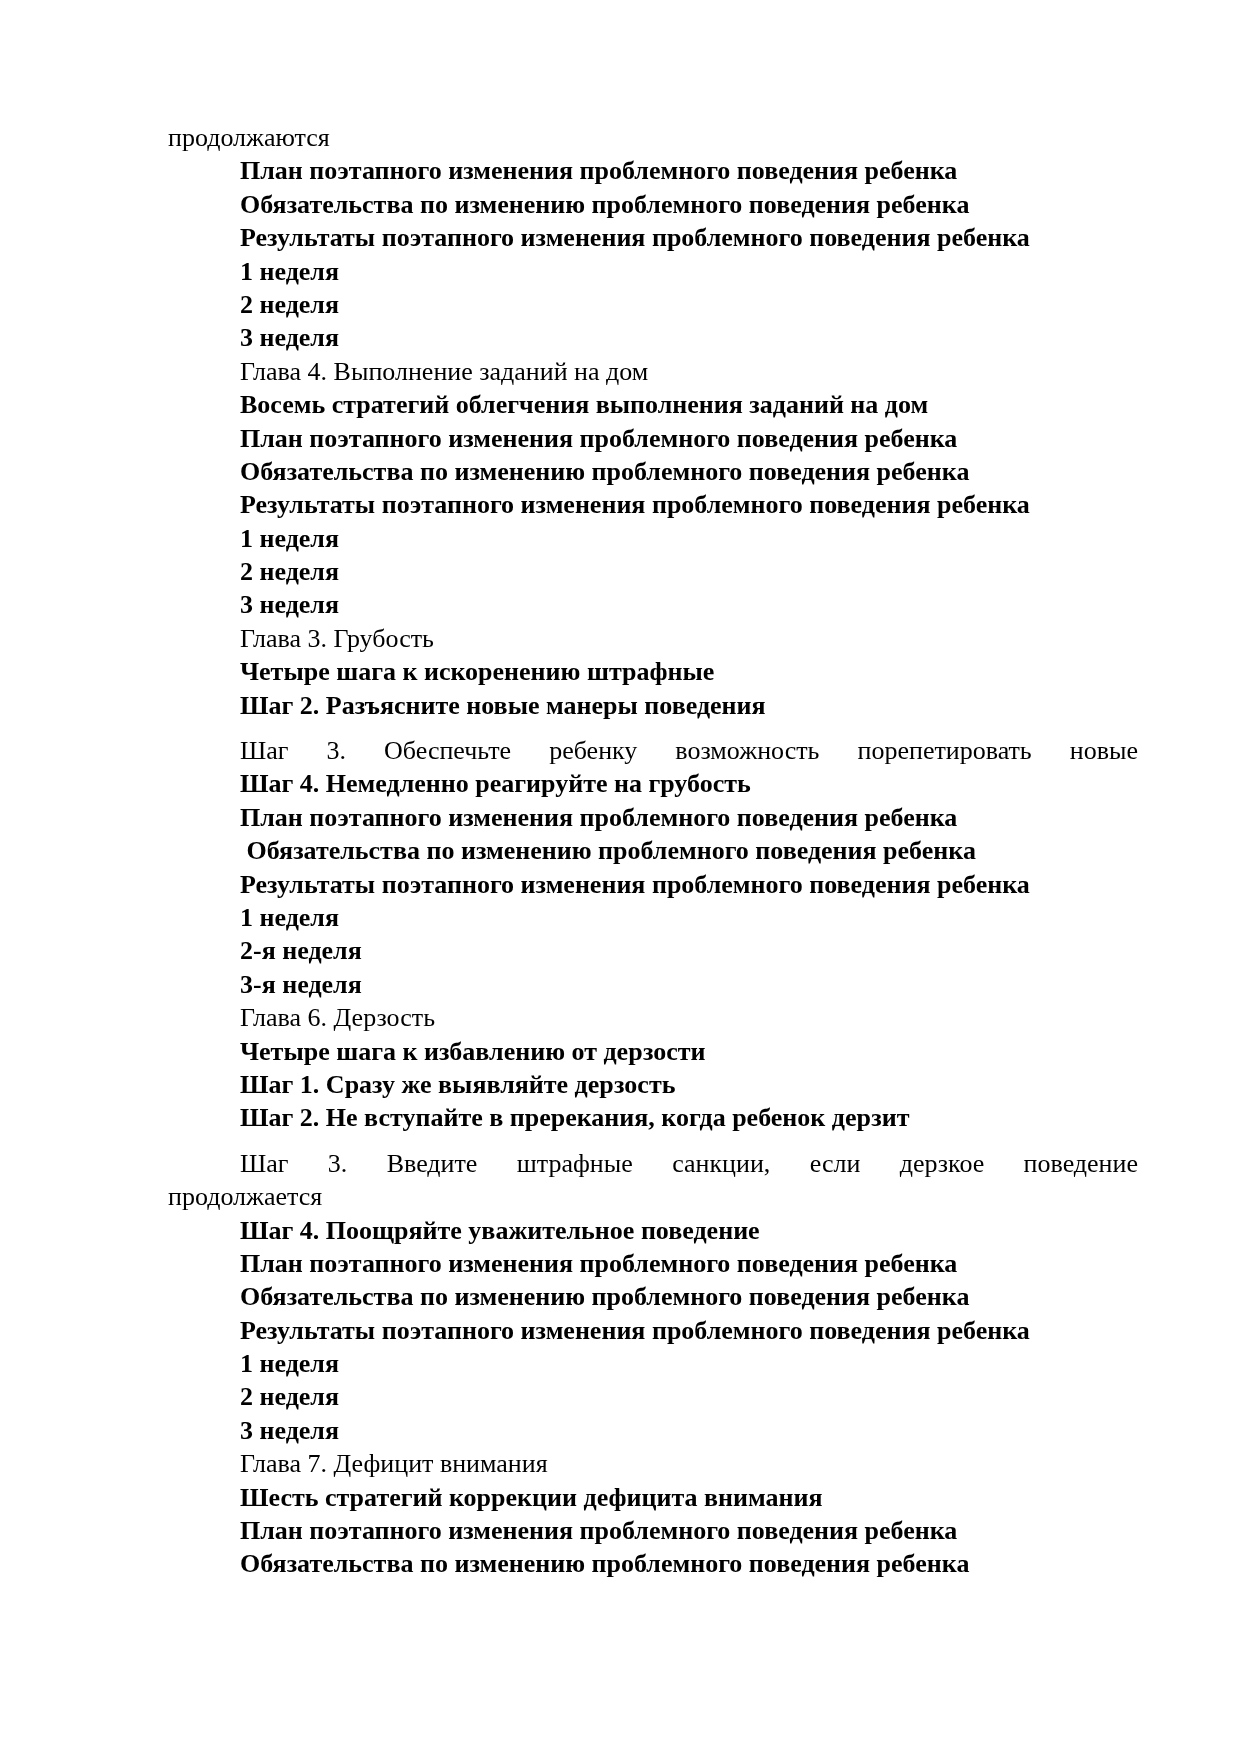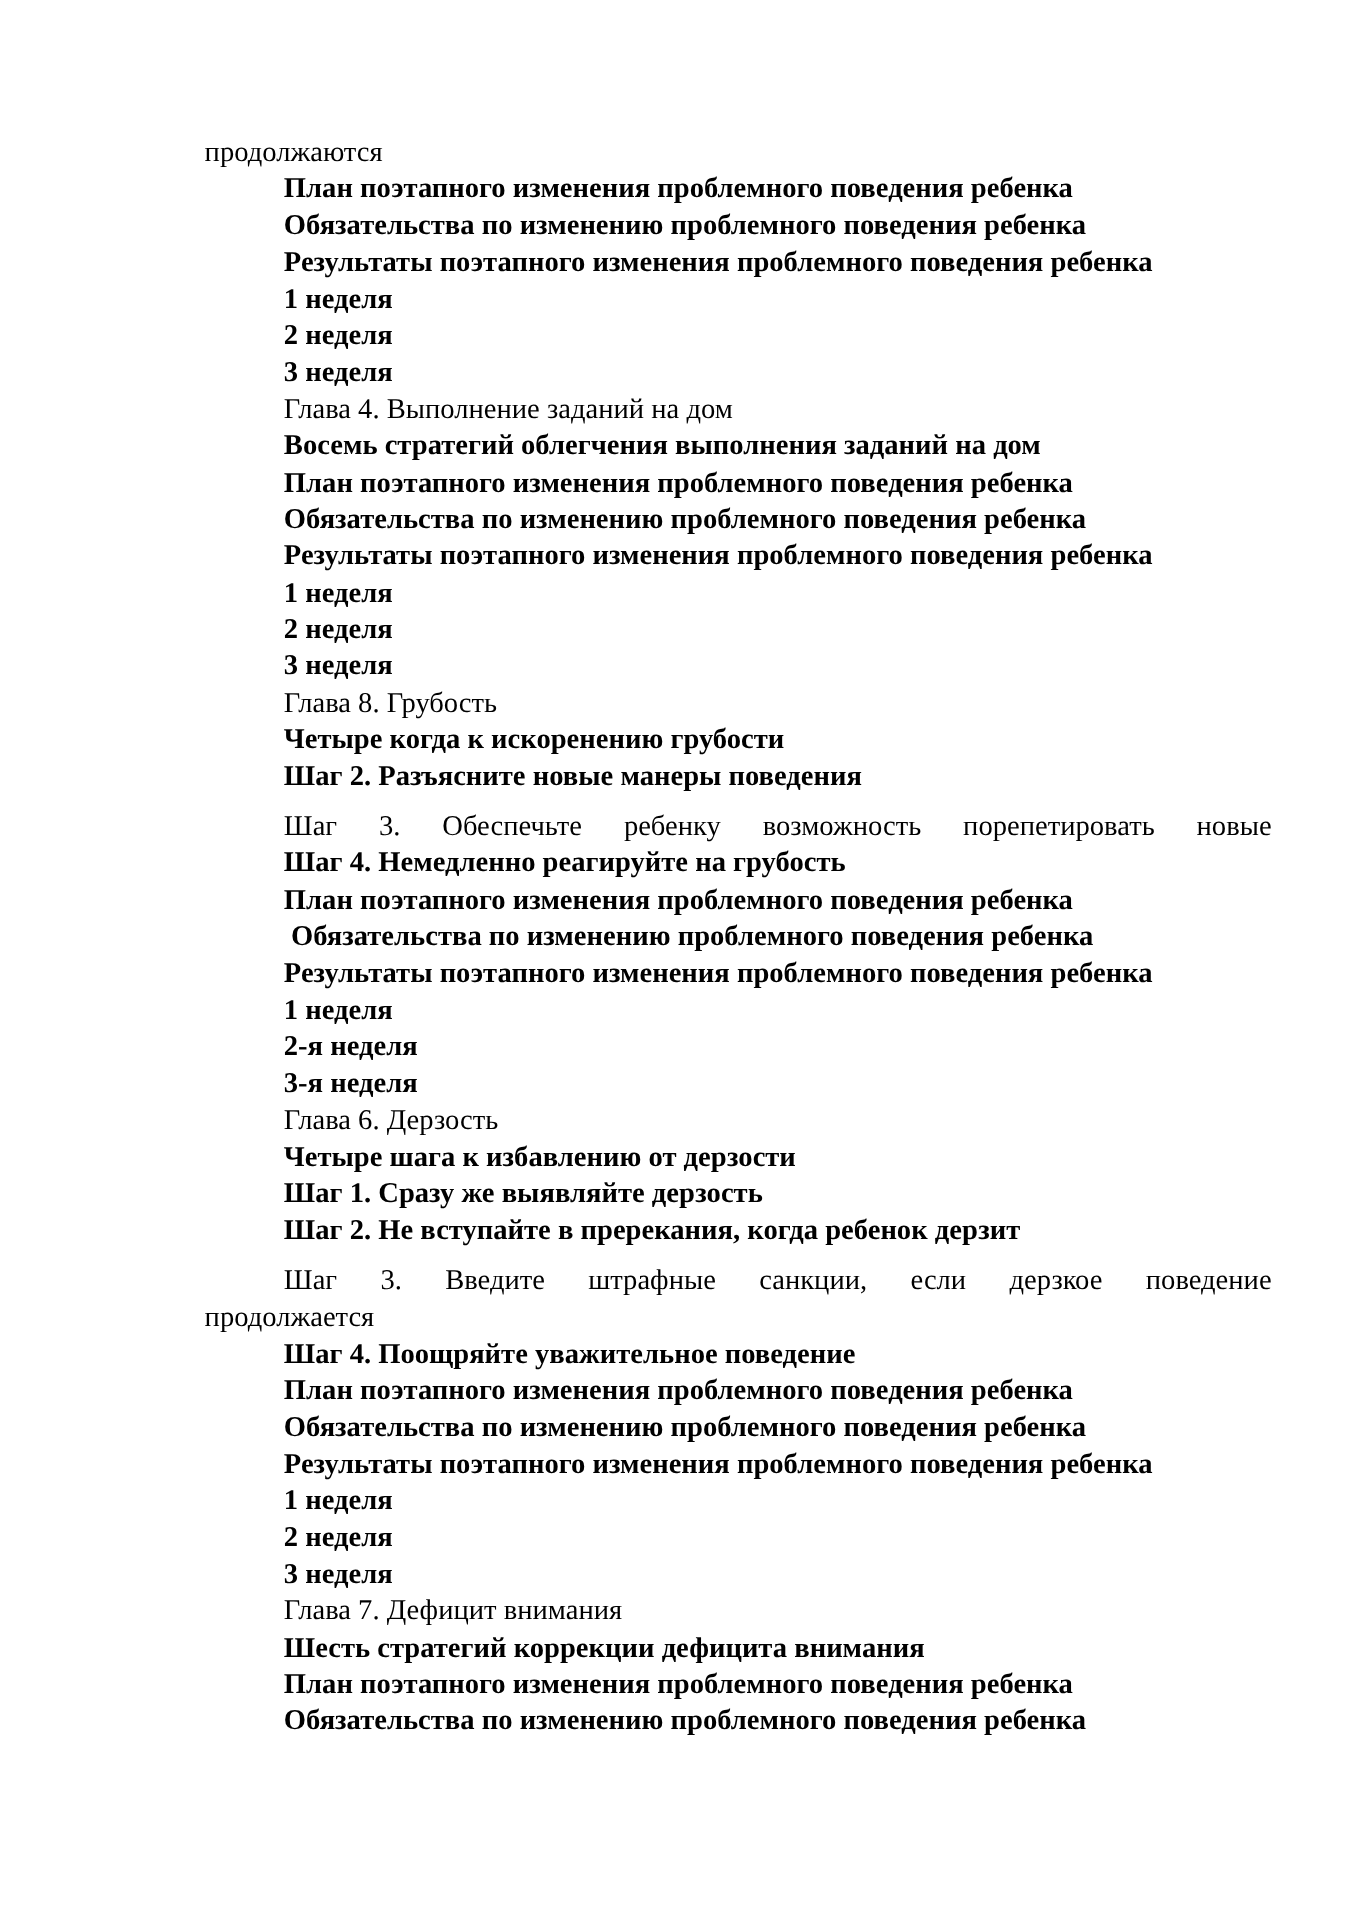--- a/index.html
+++ b/index.html
@@ -7,21 +7,21 @@
     position:relative;
     width:1240px;
     height:1754px;
     background:#ffffff;
     color:#000000;
     font-family:"Liberation Serif","DejaVu Serif",serif;
     overflow:hidden;
   }
   .doc{
     position:absolute;
-    left:186px;
+    left:168px;
     top:121px;
     width:970px; 
   }
   .line{
     font-size:26px;
     line-height:33.4px;
     height:33.4px;
     white-space:nowrap;
     color:#000000;
   }
@@ -51,22 +51,22 @@
         <div class="line indent">2 неделя</div>
         <div class="line indent">3 неделя</div>
         <div class="line bold">Глава 4. Выполнение заданий на дом</div>
         <div class="line indent">Восемь стратегий облегчения выполнения заданий на дом</div>
         <div class="line indent">План поэтапного изменения проблемного поведения ребенка</div>
         <div class="line indent">Обязательства по изменению проблемного поведения ребенка</div>
         <div class="line indent">Результаты поэтапного изменения проблемного поведения ребенка</div>
         <div class="line indent">1 неделя</div>
         <div class="line indent">2 неделя</div>
         <div class="line indent">3 неделя</div>
-        <div class="line bold">Глава 8. Грубость</div>
-        <div class="line indent">Четыре когда к искоренению грубости</div>
+        <div class="line bold">Глава 3. Грубость</div>
+        <div class="line indent">Четыре шага к искоренению штрафные</div>
         <div class="line indent">Шаг 2. Разъясните новые манеры поведения</div>
         <div class="line stretch">Шаг 3. Обеспечьте ребенку возможность порепетировать новые</div>
         <div class="line indent">Шаг 4. Немедленно реагируйте на грубость</div>
         <div class="line indent">План поэтапного изменения проблемного поведения ребенка</div>
         <div class="line indent">&nbsp;Обязательства по изменению проблемного поведения ребенка</div>
         <div class="line indent">Результаты поэтапного изменения проблемного поведения ребенка</div>
         <div class="line indent">1 неделя</div>
         <div class="line indent">2-я неделя</div>
         <div class="line indent">3-я неделя</div>
         <div class="line bold">Глава 6. Дерзость</div>

